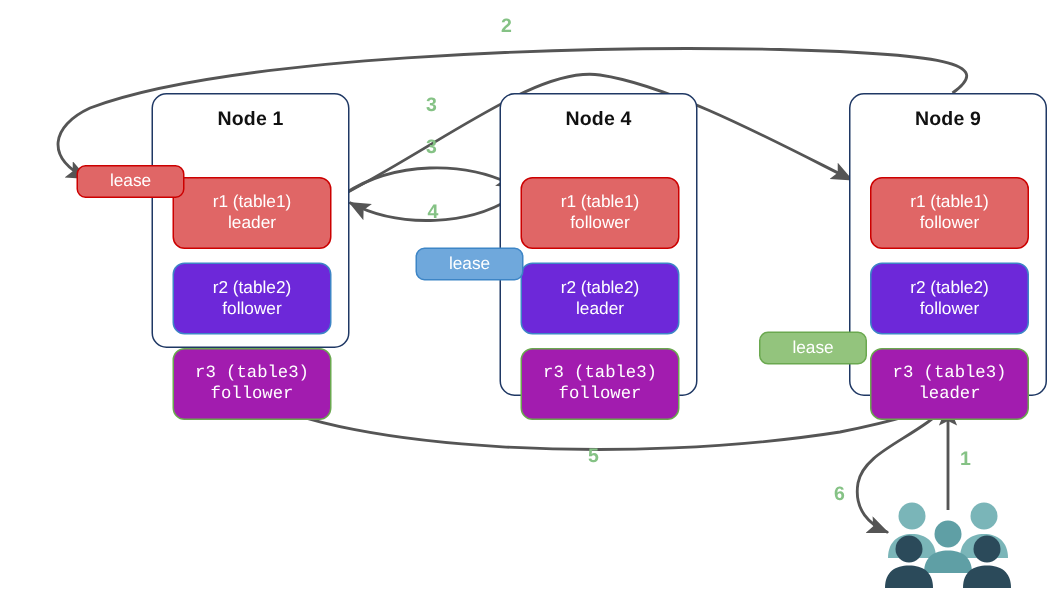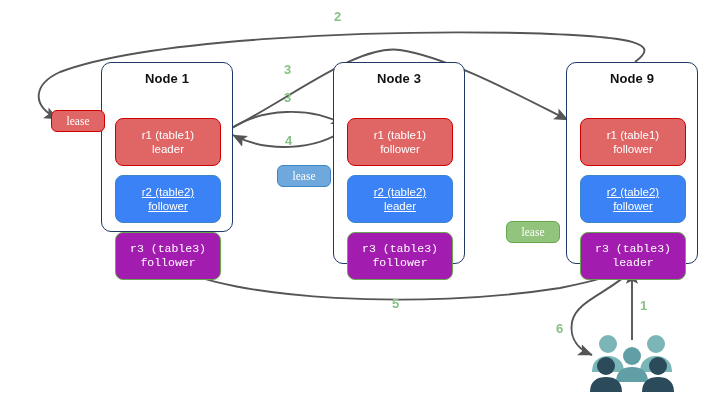--- a/index.html
+++ b/index.html
@@ -45,36 +45,35 @@
     flex-direction: column;
     align-items: center;
     justify-content: center;
     font-size: 11.5px;
     line-height: 14px;
     color: #ffffff;
     text-align: center;
     margin-top: 21px;
   }
   .rep-red   { background: #e06666; border: 1.6px solid #cc0000; }
-  .rep-blue  { background: #3b82f6; border: 1.6px solid #3d85c6; text-decoration: underline; }
+  .rep-blue  { background: #6d28d9; border: 1.6px solid #3d85c6; }
   .rep-green { background: #a21caf; border: 1.6px solid #6aa84f; font-family: Liberation Mono, monospace; }
 
   .lease {
     position: absolute;
     border-radius: 6px;
     box-sizing: border-box;
     display: flex;
     align-items: center;
     justify-content: center;
     font-size: 11.5px;
     color: #ffffff;
     z-index: 6;
     height: 22px;
-    width: 54px;
-    font-family: Liberation Serif, serif;
+    width: 72px;
   }
   .lease-red   { background: #e06666; border: 1.6px solid #cc0000; }
   .lease-blue  { background: #6fa8dc; border: 1.6px solid #3d85c6; }
   .lease-green { background: #93c47d; border: 1.6px solid #6aa84f; }
 
   .step-label {
     position: absolute;
     font-size: 13px;
     font-weight: bold;
     color: #85c285;
@@ -129,21 +128,21 @@
       <span>r2 (table2)</span>
       <span>follower</span>
     </div>
     <div class="replica rep-green" style="top:148px;">
       <span>r3 (table3)</span>
       <span>follower</span>
     </div>
   </div>
 
   <div class="node-box" style="left:333px; top:62px; width:132px; height:202px;">
-    <div class="node-title">Node 3</div>
+    <div class="node-title">Node 4</div>
     <div class="replica rep-red" style="top:34px;">
       <span>r1 (table1)</span>
       <span>follower</span>
     </div>
     <div class="replica rep-blue" style="top:91px;">
       <span>r2 (table2)</span>
       <span>leader</span>
     </div>
     <div class="replica rep-green" style="top:148px;">
       <span>r3 (table3)</span>

